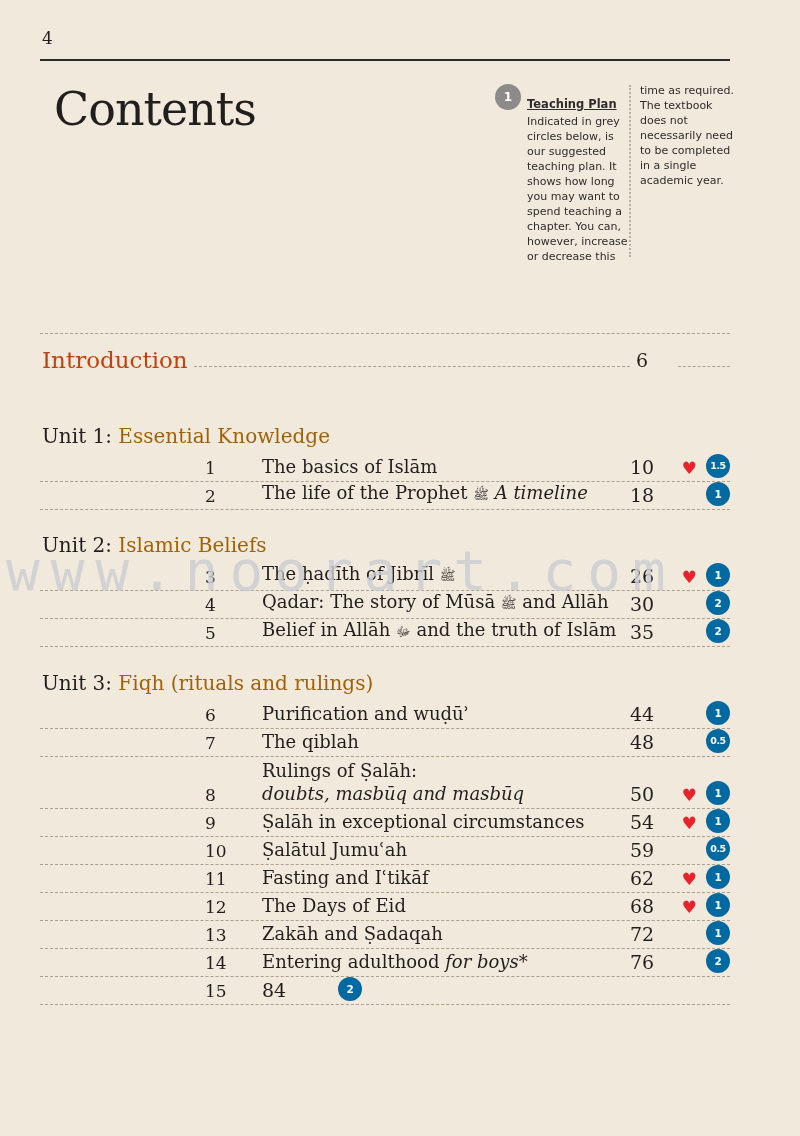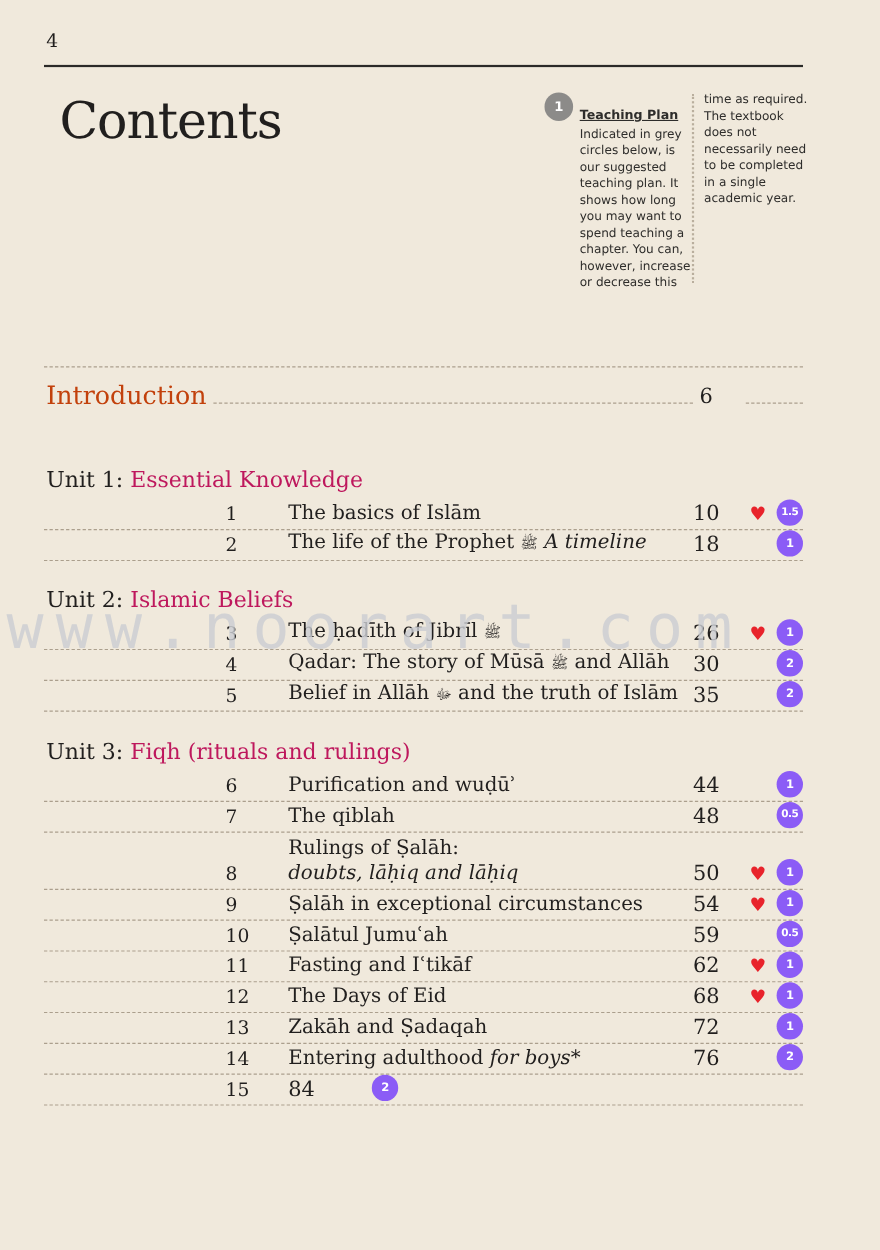--- a/index.html
+++ b/index.html
@@ -28,34 +28,34 @@
   .intro-label{color:#c2410c;font-size:23px;line-height:21px;padding-left:2px;}
   .leader{flex:1;height:1px;border-bottom:1px dashed #ab9f8d;margin:0 0 4px 6px;}
   .intro-page{width:42px;font-size:19px;line-height:21px;margin-left:6px;}
   .leader-tail{width:52px;height:1px;border-bottom:1px dashed #ab9f8d;margin-bottom:4px;}
   
   .section{position:absolute;left:40px;width:690px;}
   #unit-0{top:425px;}
   #unit-1{top:534px;}
   #unit-2{top:672px;}
   .unit-heading{font-size:20px;line-height:22px;margin:0 0 7px 2px;font-weight:normal;}
-  .unit-heading .red{color:#be185d;}
+  .unit-heading .red{color:#a16207;}
   .row{height:28px;box-sizing:border-box;border-bottom:1px dashed #ab9f8d;
        display:flex;align-items:flex-end;padding-bottom:3px;}
   .row.tall{height:52px;}
   .c-gutter{width:165px;flex:none;}
   .c-num{width:57px;flex:none;font-size:17px;line-height:20px;}
   .c-title{width:368px;flex:none;font-size:18px;line-height:23px;}
   .c-title .i{font-style:italic;text-align:center;}
   .c-title .sym{font-family:"DejaVu Sans", sans-serif;font-size:13px;}
   .c-page{width:48px;flex:none;font-size:19px;line-height:21px;}
   .c-heart{width:22px;flex:none;text-align:center;color:#e8232b;font-size:17px;line-height:18px;
            font-family:"DejaVu Sans", sans-serif;padding-bottom:1px;}
   .c-plan{width:30px;flex:none;display:flex;justify-content:flex-end;}
-  .plan-circle{width:24px;height:24px;border-radius:50%;background:#8b5cf6;color:#fff;
+  .plan-circle{width:24px;height:24px;border-radius:50%;background:#0369a1;color:#fff;
     font-family:"DejaVu Sans", sans-serif;font-weight:bold;font-size:10.5px;line-height:24px;
     text-align:center;letter-spacing:-0.5px;}
   .plan-circle.small{font-size:9.5px;}
   
   .watermark{position:absolute;left:0;top:541px;width:800px;z-index:50;pointer-events:none;
     font-family:"DejaVu Sans Mono", monospace;font-size:56px;line-height:60px;
     color:rgba(203,205,210,0.82);letter-spacing:11px;white-space:nowrap;padding-left:6px;}
 </style>
 </head>
 <body>
@@ -161,21 +161,21 @@
         <span class="c-title"><span>The qiblah</span></span>
         <span class="c-page">48</span>
         <span class="c-heart"></span>
         <span class="c-plan">
           <span class="plan-circle small">0.5</span>
         </span>
       </div>
       <div class="row tall">
         <span class="c-gutter"></span>
         <span class="c-num">8</span>
-        <span class="c-title"><span>Rulings of Ṣalāh:</span><br><span class="i">doubts, lāḥiq and lāḥiq</span></span>
+        <span class="c-title"><span>Rulings of Ṣalāh:</span><br><span class="i">doubts, masbūq and masbūq</span></span>
         <span class="c-page">50</span>
         <span class="c-heart">♥</span>
         <span class="c-plan">
           <span class="plan-circle">1</span>
         </span>
       </div>
       <div class="row">
         <span class="c-gutter"></span>
         <span class="c-num">9</span>
         <span class="c-title"><span>Ṣalāh in exceptional circumstances</span></span>

